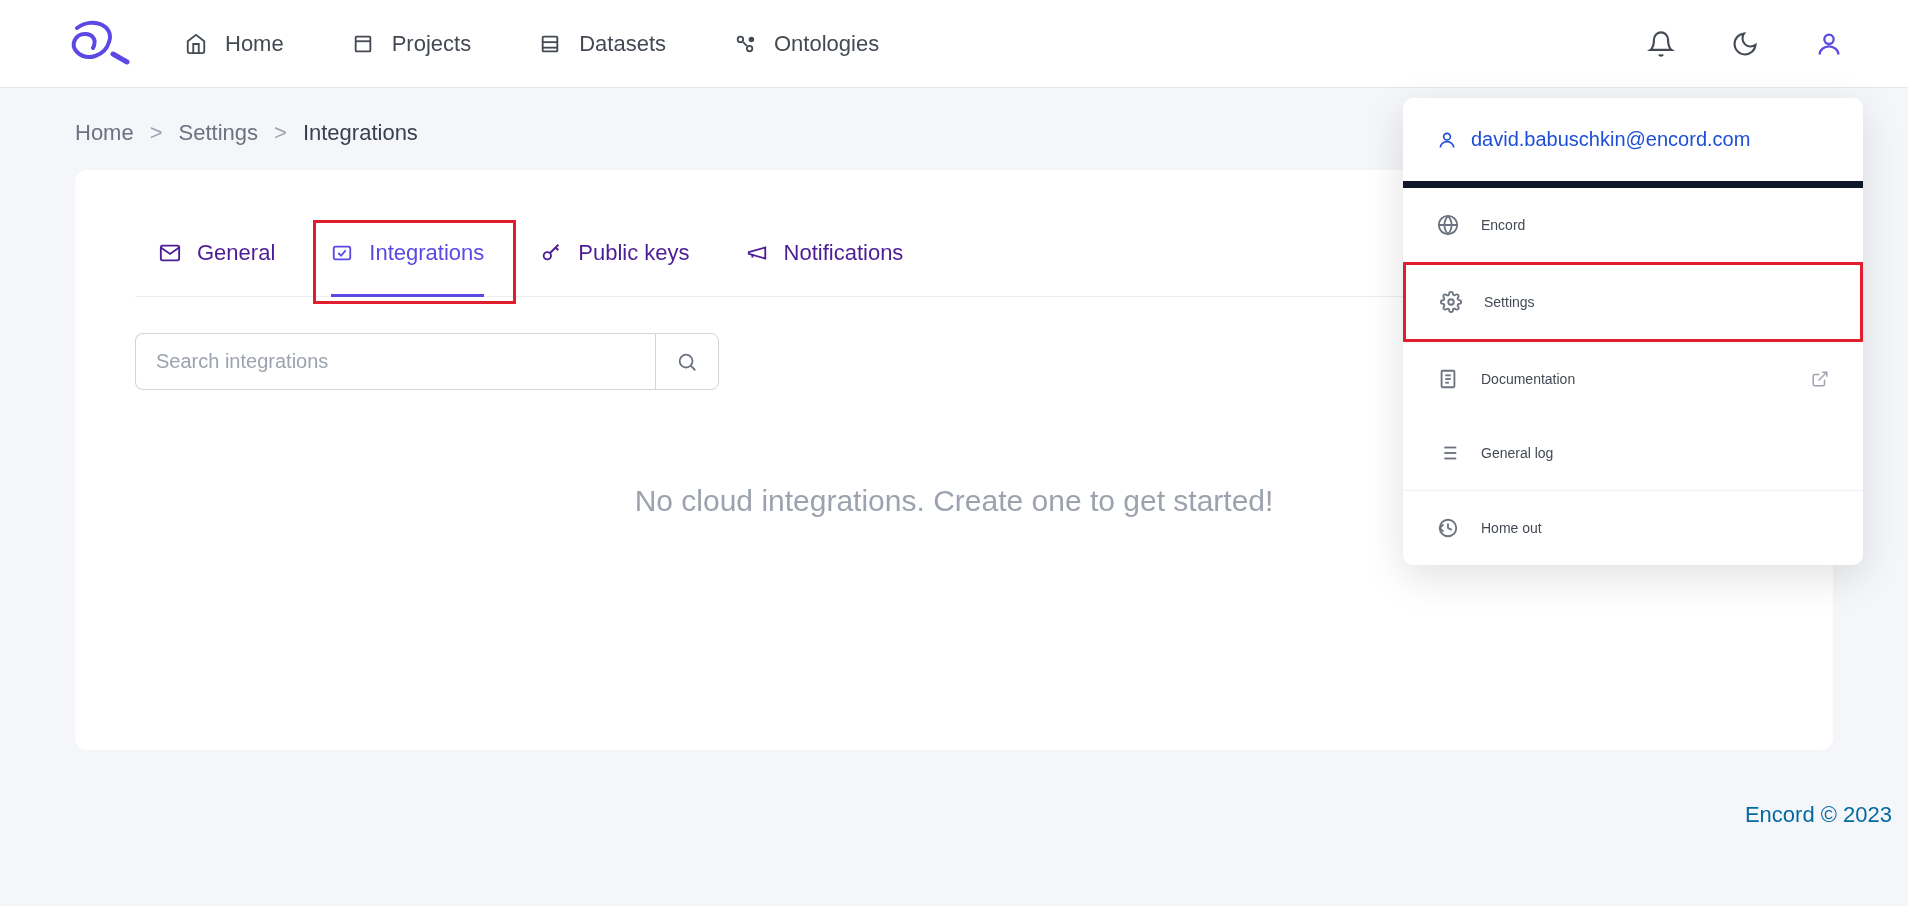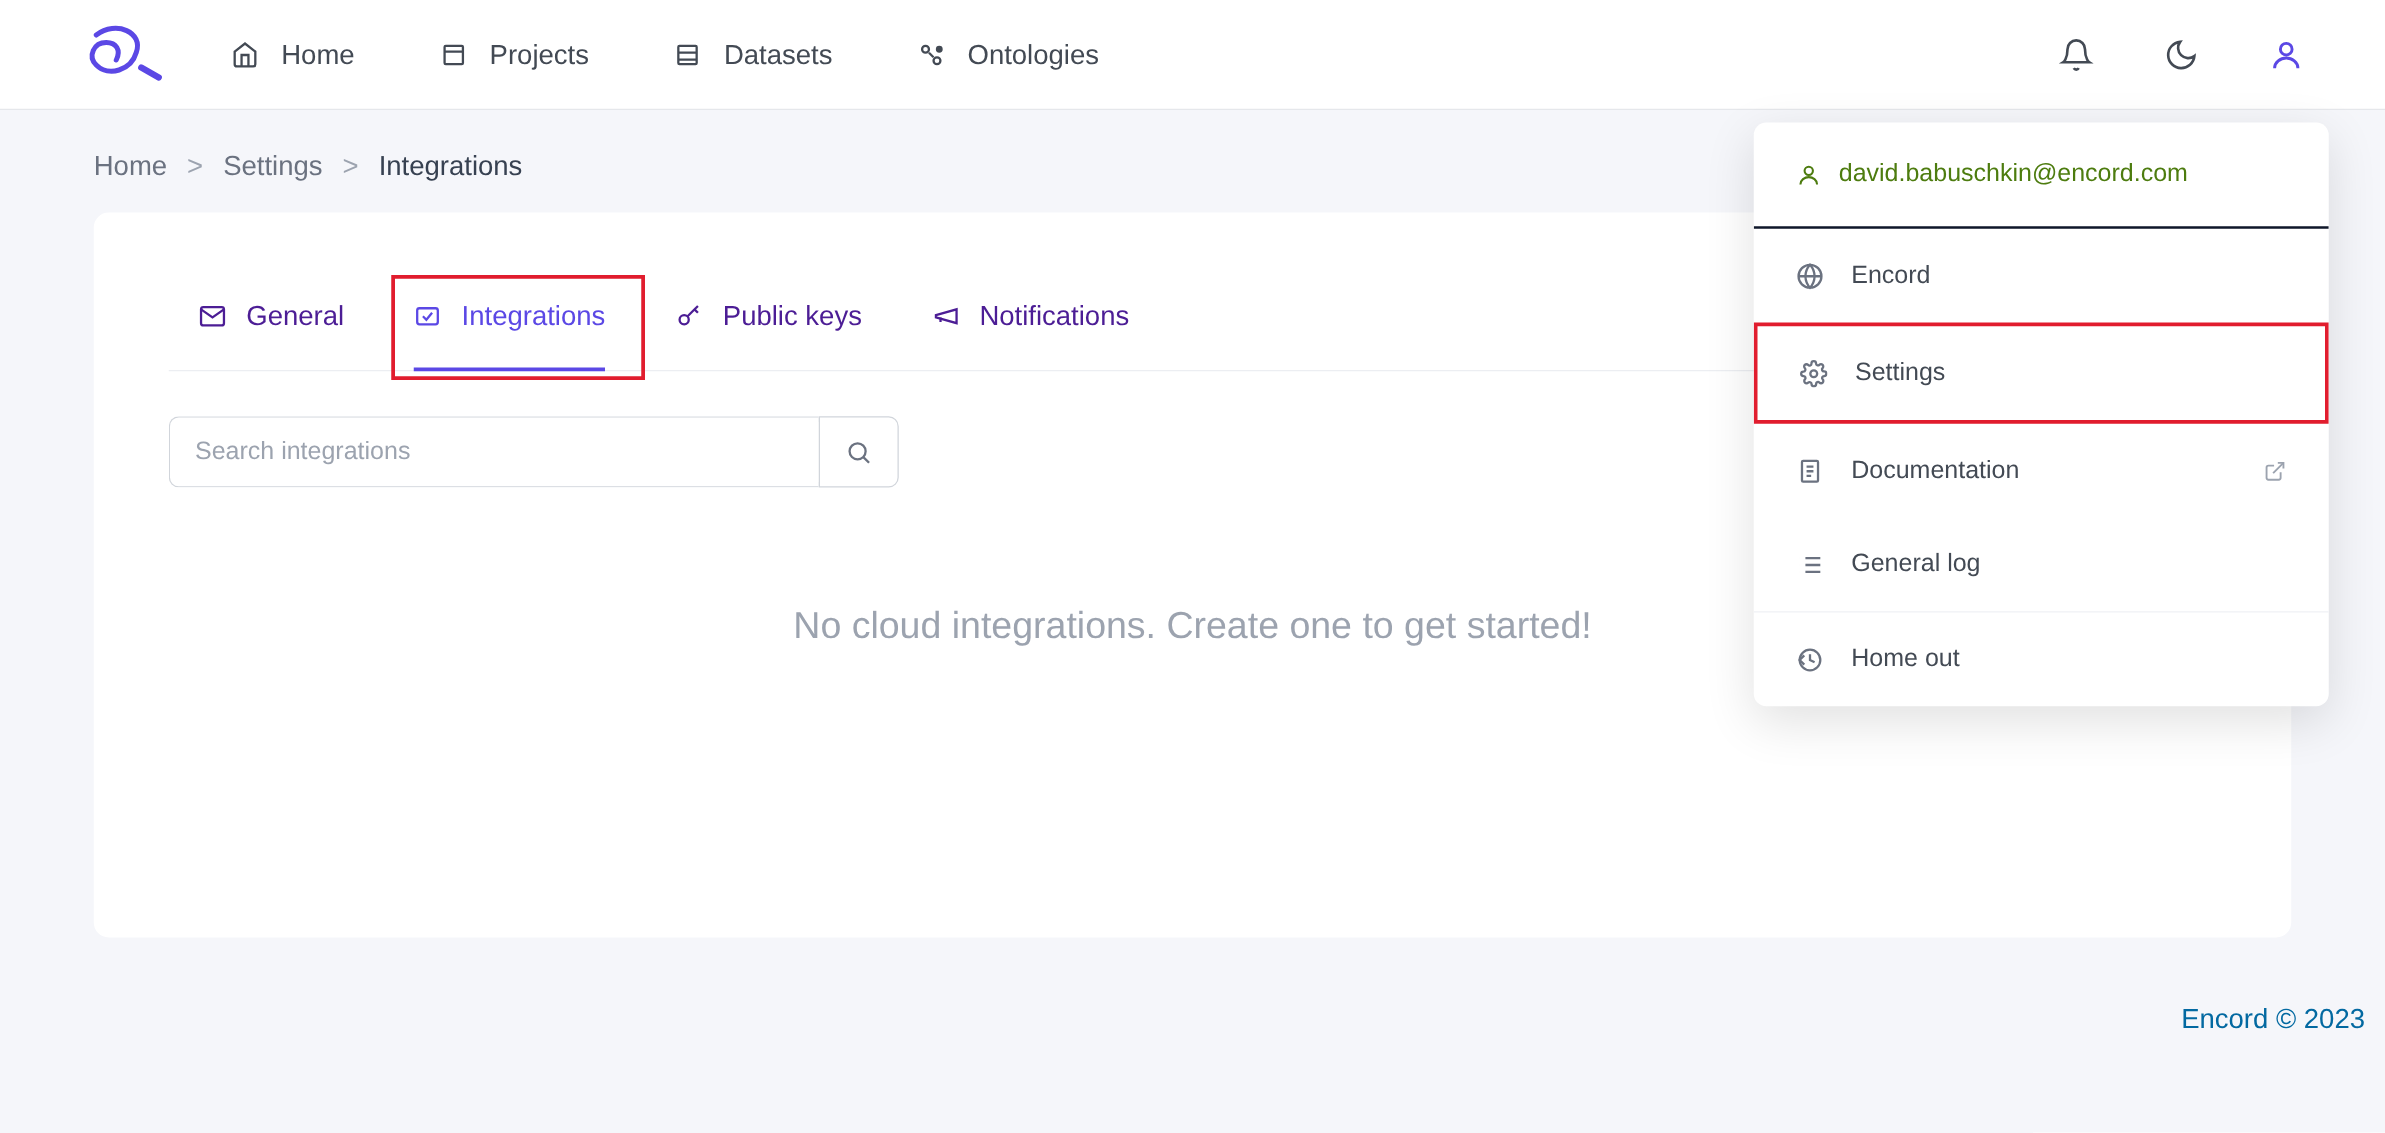--- a/index.html
+++ b/index.html
@@ -171,33 +171,33 @@
       top: 98px;
       right: 45px;
       width: 460px;
       background: #fff;
       border-radius: 10px;
       box-shadow: 0 12px 40px rgba(0,0,0,0.12);
       overflow: hidden;
     }
     .dropdown-header {
       padding: 30px 34px;
-      border-bottom: 2px solid #0f172a;
+      border-bottom: 7px solid #0f172a;
       display: flex;
       align-items: center;
       gap: 14px;
-      color: #4d7c0f;
+      color: #1d4ed8;
       font-size: 20px;
     }
     .dropdown-item {
       padding: 26px 34px;
       display: flex;
       align-items: center;
       gap: 22px;
-      font-size: 20px;
+      font-size: 14px;
       color: #434a54;
       cursor: pointer;
       position: relative;
     }
     .dropdown-item .ext-icon {
       margin-left: auto;
       color: #9ca3af;
     }
     .dropdown-divider {
       border-top: 1px solid #f0f1f5;

